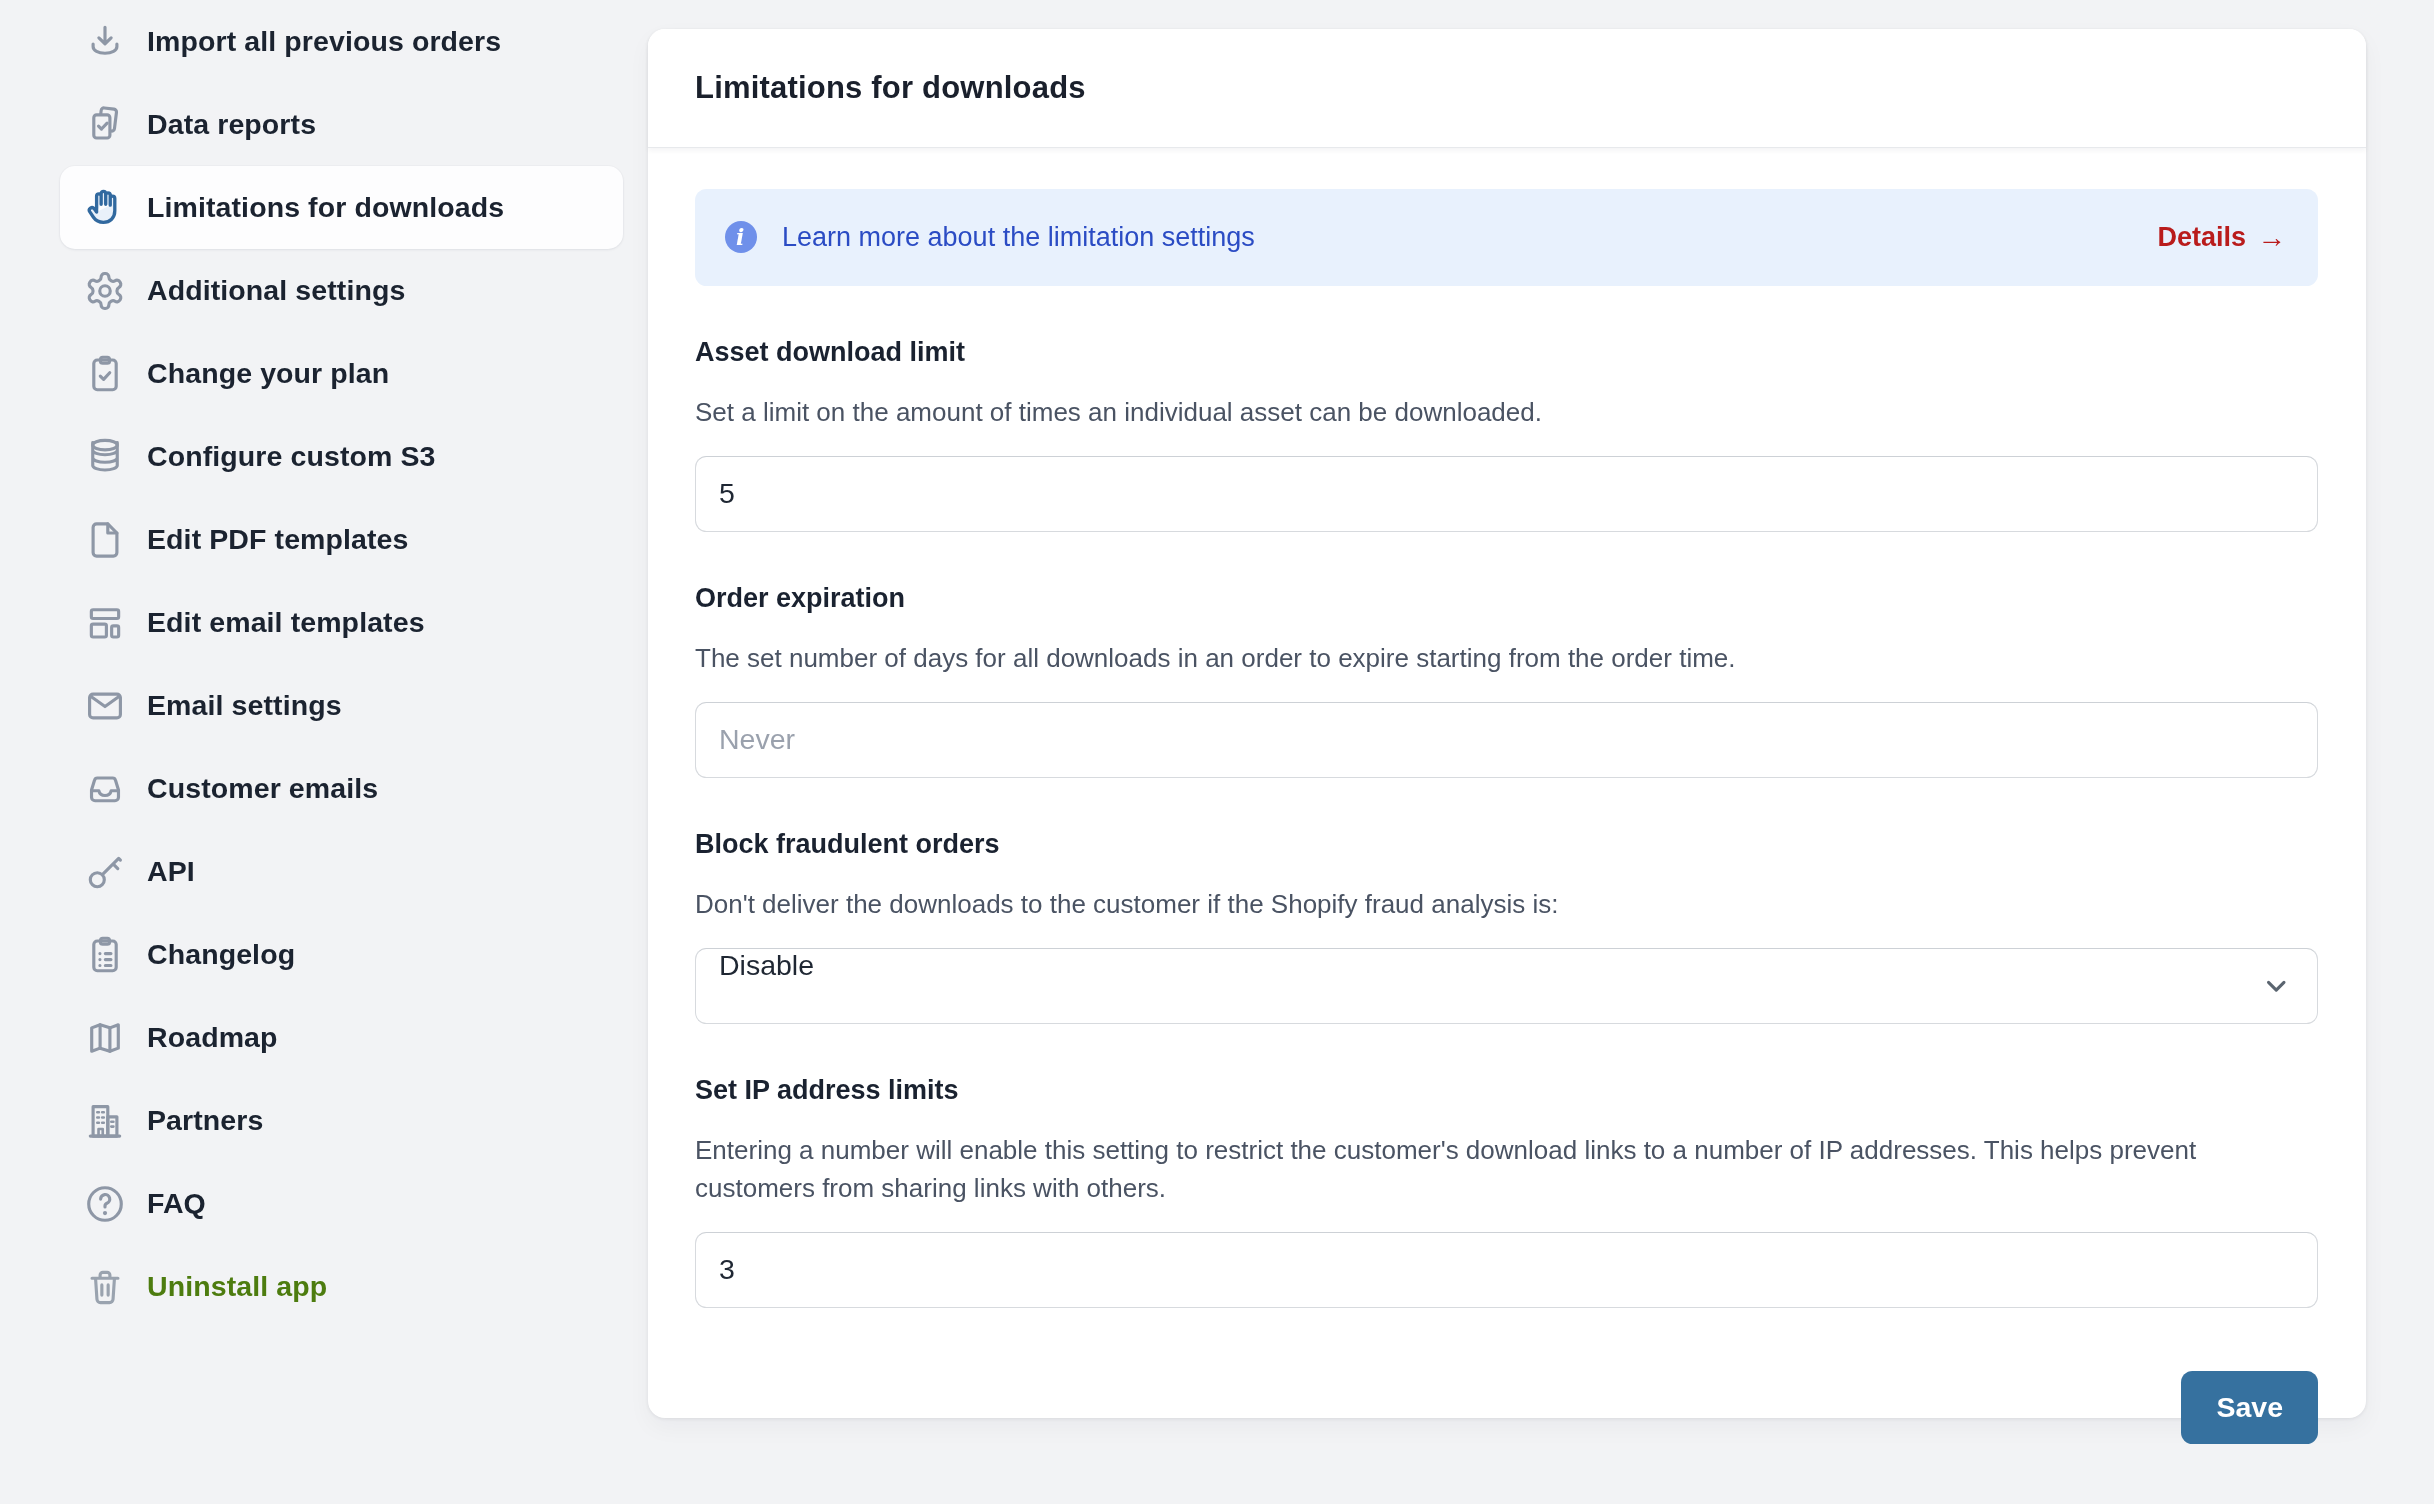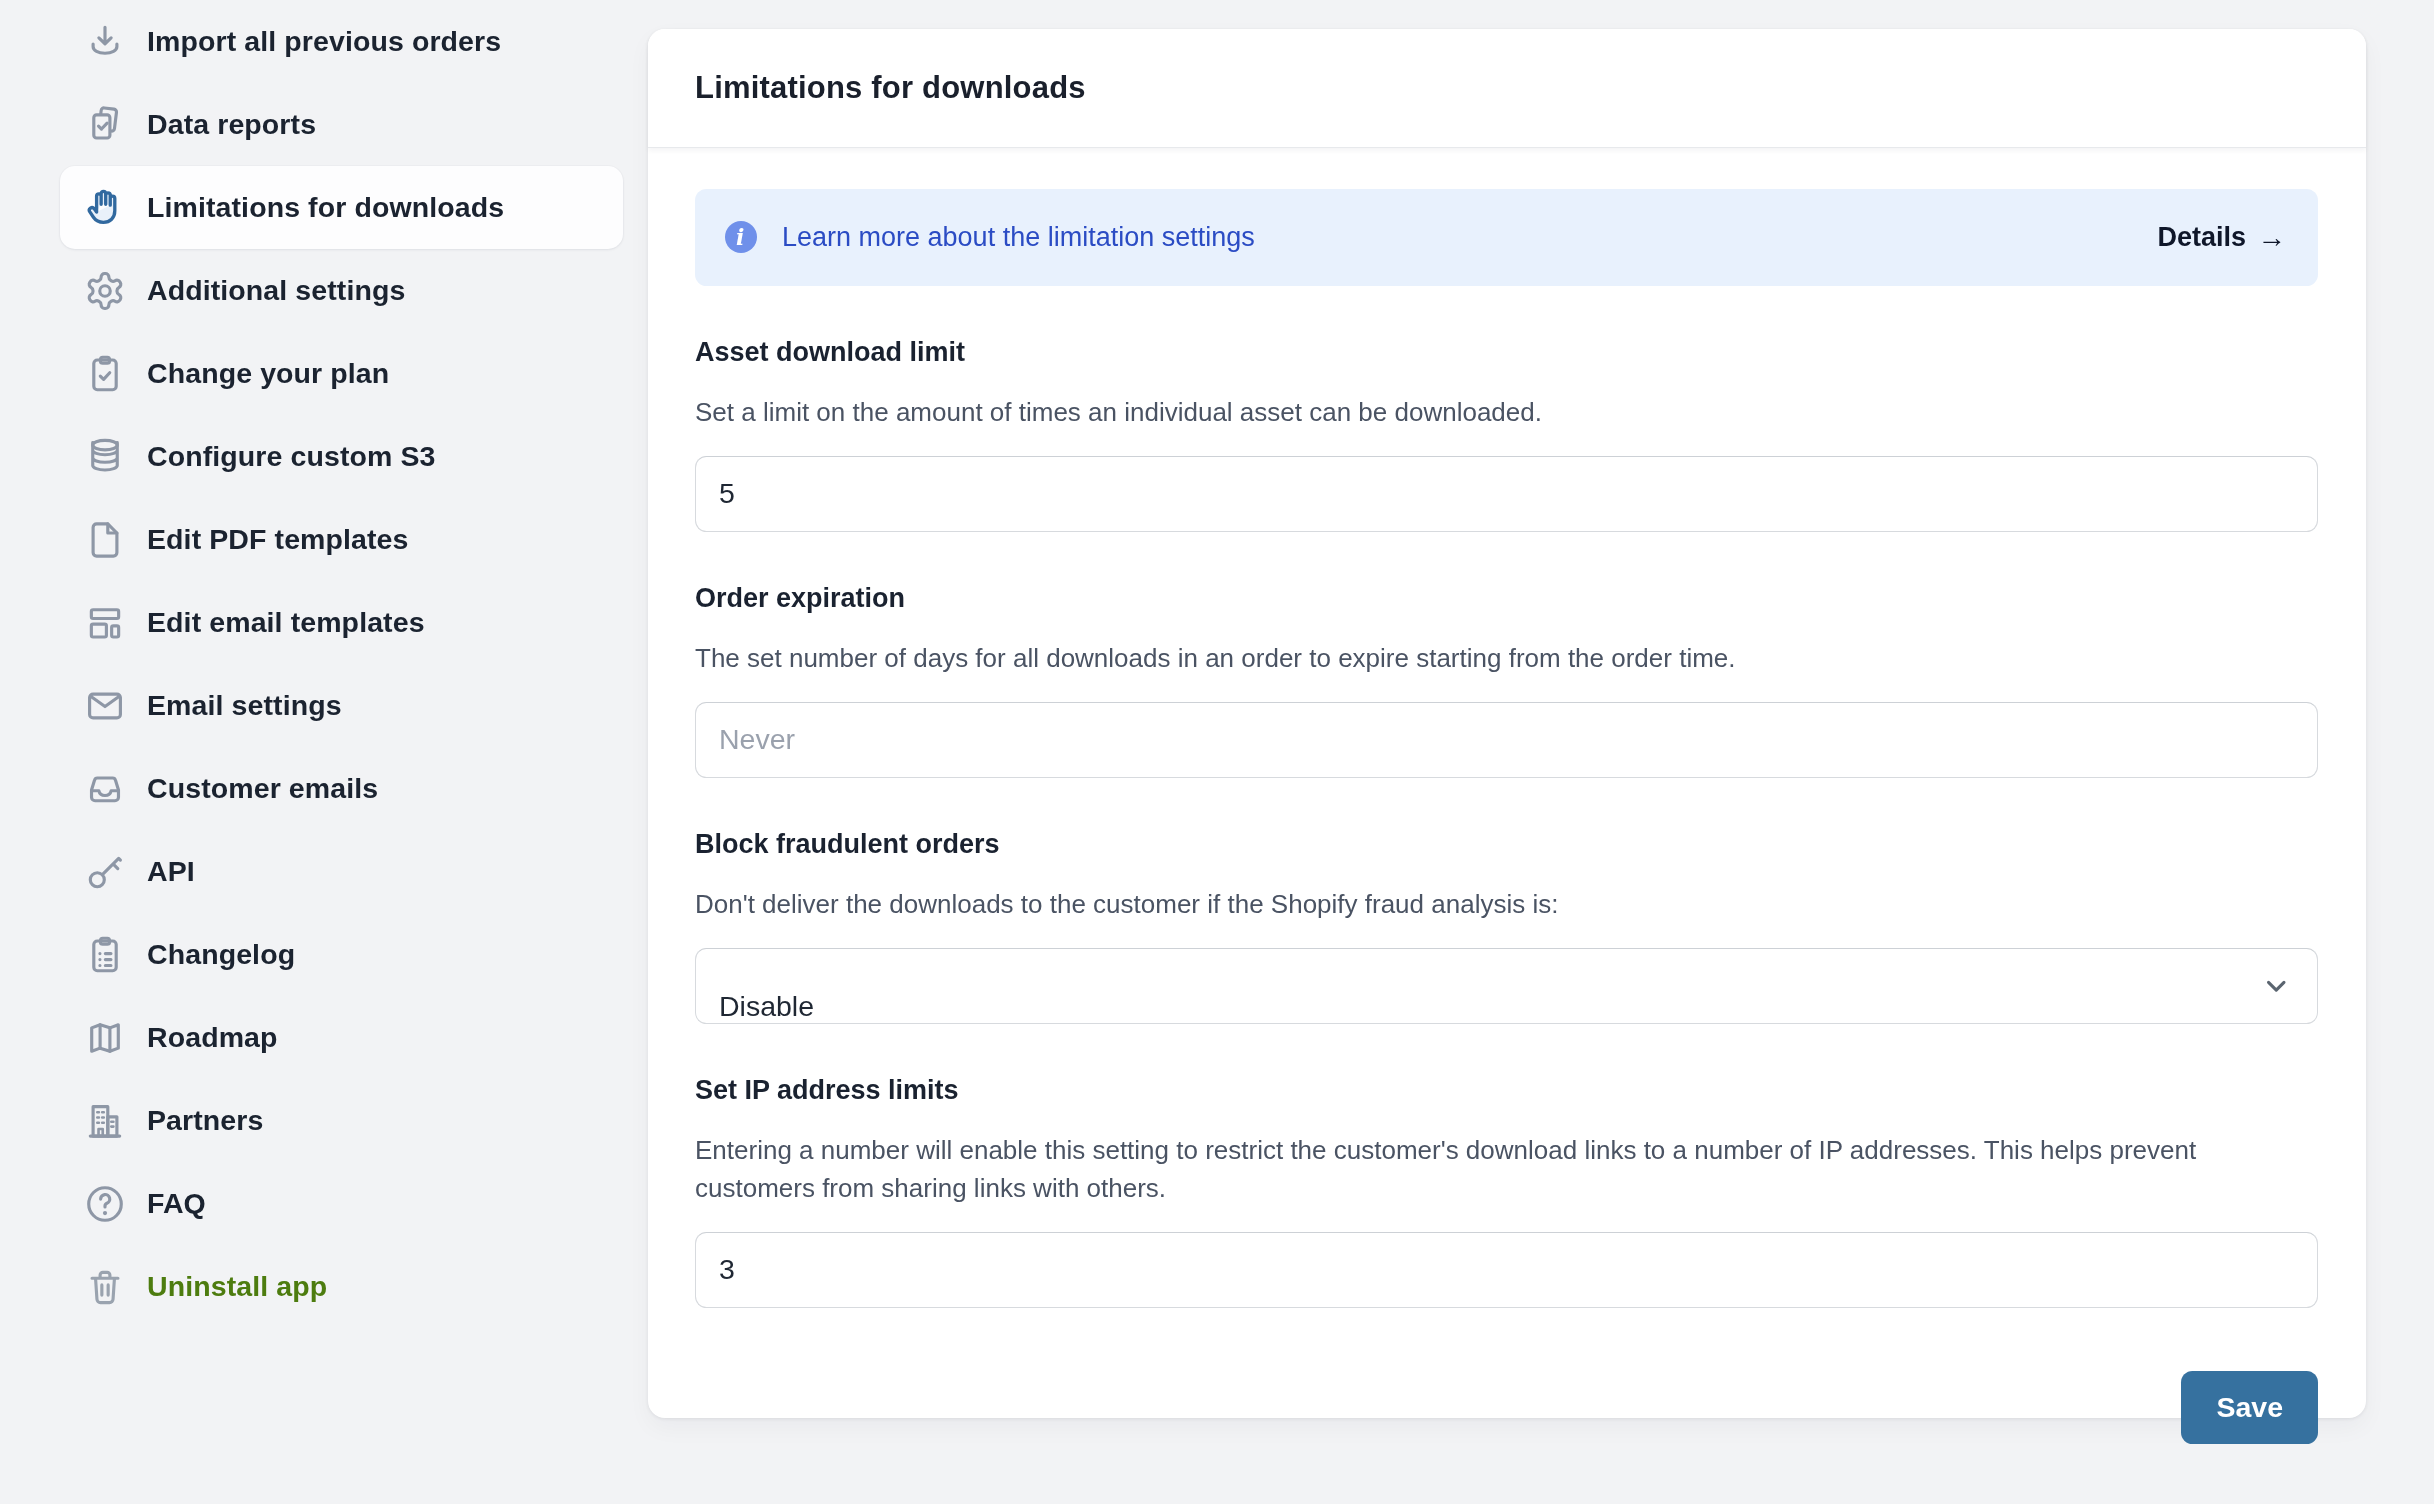--- a/index.html
+++ b/index.html
@@ -105,21 +105,21 @@
     font-weight: 500;
     color: #2b4cc4;
   }
   .banner-details {
     margin-left: auto;
     display: flex;
     align-items: center;
     gap: 11.4px;
     font-size: 27px;
     font-weight: 600;
-    color: #0f172a;
+    color: #b91c1c;
     cursor: pointer;
     text-decoration: none;
   }
   .banner-details .arrow { font-size: 28.5px; font-weight: 400; }
 
   
   .section { margin-top: 51px; }
   .field-label { font-size: 27px; font-weight: 700; color: #1a2230; }
   .field-desc {
     margin-top: 25px;
@@ -140,21 +140,21 @@
     font-family: "Liberation Sans", sans-serif;
     font-size: 28.5px;
     color: #1f2733;
     padding: 0 38px 0 23px;
     outline: none;
     display: block;
   }
   .text-input::placeholder { color: #9aa1ad; }
   .select-box {
     display: flex;
-    align-items: flex-end;
+    align-items: flex-start;
     position: relative;
     cursor: pointer;
     user-select: none;
   }
   .select-chevron {
     position: absolute;
     right: 27px; top: 50%;
     transform: translateY(-50%);
     width: 28.5px; height: 28.5px;
     color: #5b6570;

